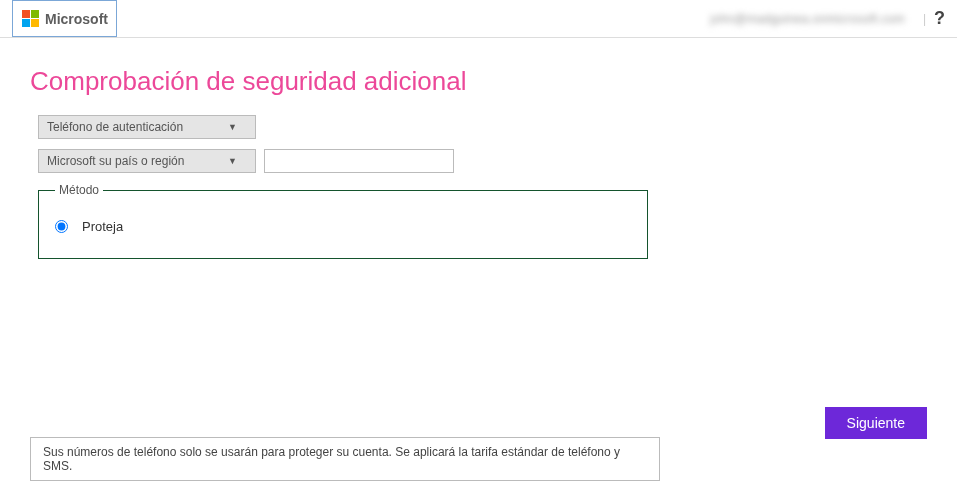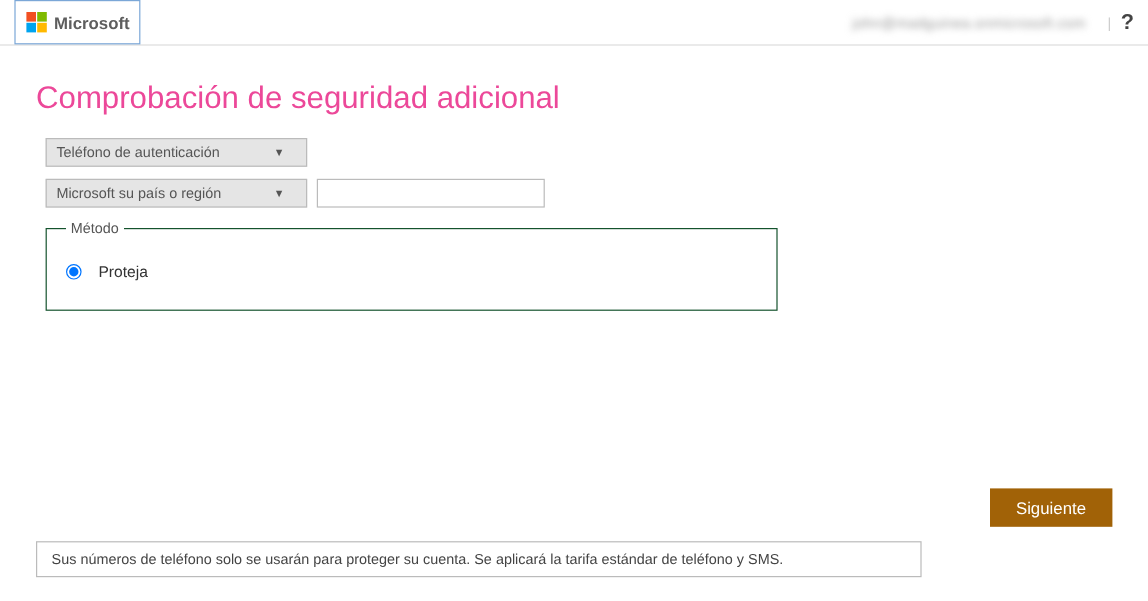--- a/index.html
+++ b/index.html
@@ -148,36 +148,36 @@
       font-size: 13px;
       color: #333;
     }
     .radio-row input[type=radio] {
       margin-right: 14px;
     }
     .next-btn {
       position: absolute;
       right: 30px;
       bottom: 62px;
-      background: #a16207;
+      background: #6d28d9;
       color: #fff;
       border: none;
       padding: 8px 22px;
       font-size: 14px;
       cursor: pointer;
     }
     .disclaimer {
       position: absolute;
       left: 30px;
       bottom: 20px;
       border: 1px solid #bbb;
       padding: 7px 12px;
       font-size: 12px;
       color: #444;
-      width: 738px;
+      width: 630px;
     }
   </style>
 </head>
 <body>
 
 <div class="header">
   <div class="header-left">
     <div class="ms-logo">
       <span class="r"></span>
         <span class="g"></span>

